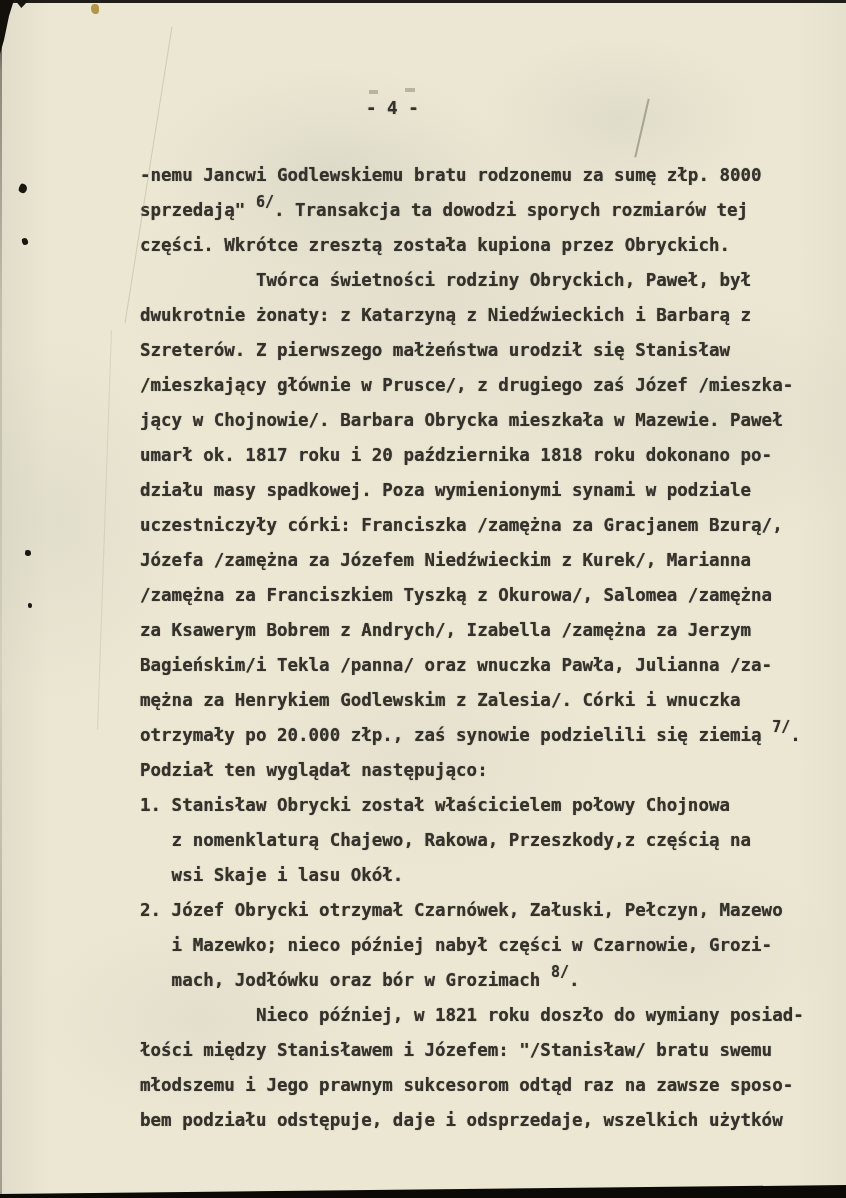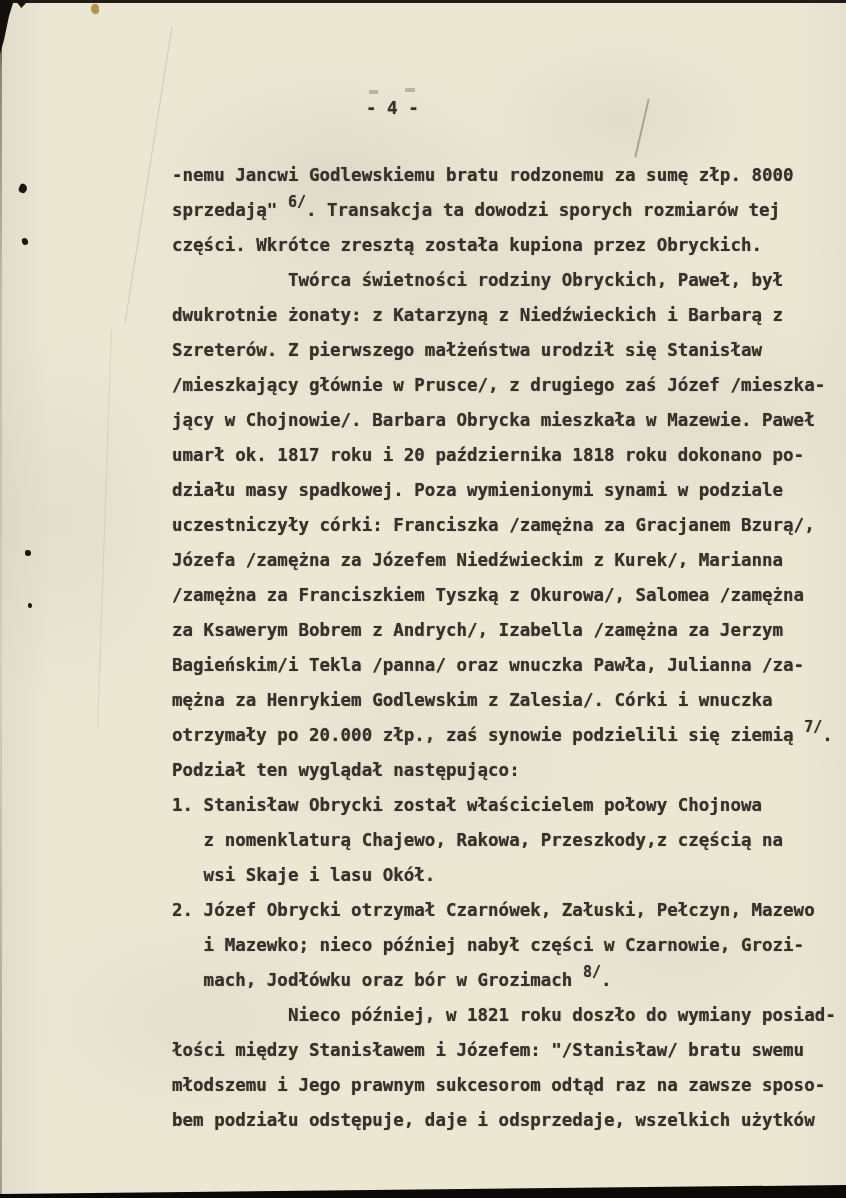--- a/index.html
+++ b/index.html
@@ -25,21 +25,21 @@
     color:var(--ink,#35322c);
     text-shadow:0 0 1px rgba(45,42,35,.75);
   }
   .text-block{
     position:absolute;left:140px;top:158px;width:690px;
     font:bold 17.5px/35px "DejaVu Sans Mono","Liberation Mono",monospace;
     color:var(--ink,#35322c);
     white-space:pre;
     text-shadow:0 0 1px rgba(45,42,35,.70);
   }
-  .line{height:35px;margin-left:32px;}
+  .line{height:35px;}
   .sup{position:relative;top:-9px;font-size:15px;}
   
   .top-edge{position:absolute;left:0;top:0;width:846px;height:3px;background:rgba(14,12,8,.92);}
   .bottom-bar{position:absolute;left:0;top:1185px;width:846px;height:13px;background:#0c0a07;
     clip-path:polygon(0 9px,100% 0,100% 13px,0 13px);}
   .left-edge{position:absolute;left:0;top:0;width:2px;height:1198px;
     background:linear-gradient(180deg, rgba(10,8,5,.95) 0%, rgba(10,8,5,.4) 6%, rgba(10,8,5,.15) 25%, rgba(10,8,5,.06) 55%, rgba(10,8,5,.3) 100%);}
   .corner-blob{position:absolute;left:0;top:0;width:16px;height:54px;background:#13100c;
     clip-path:polygon(0 0,14px 0,9px 16px,4px 40px,0 54px);}
   .corner-chip{position:absolute;left:15px;top:0;width:14px;height:8px;background:#171310;

